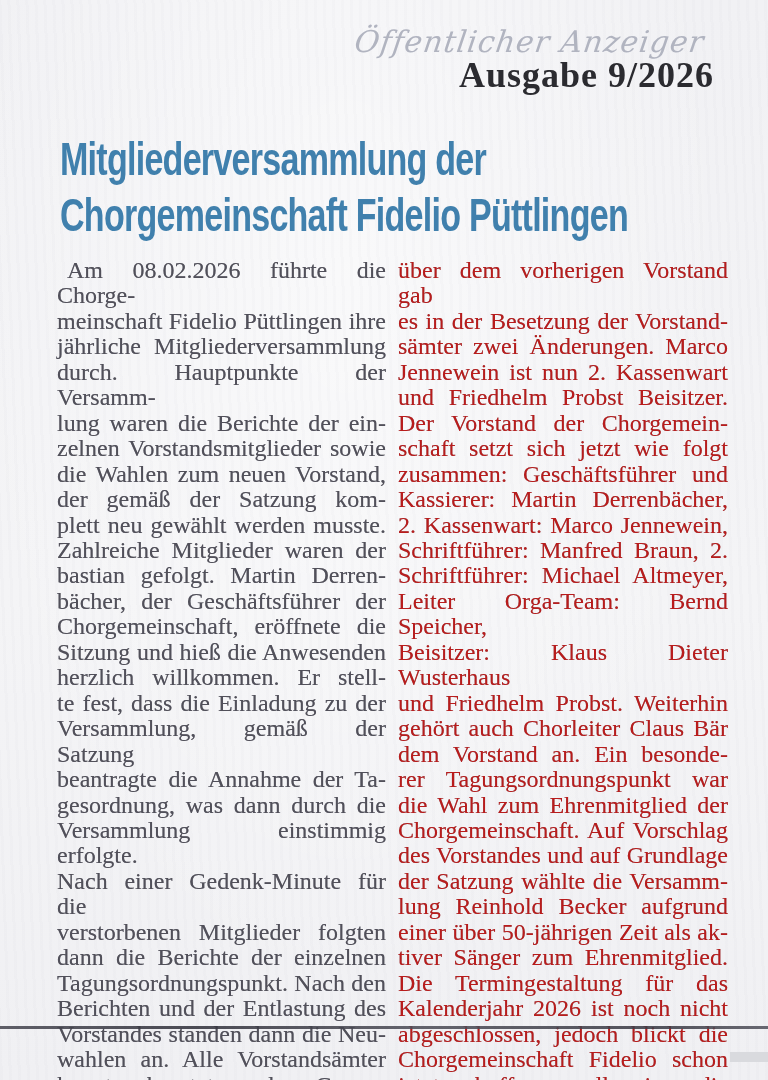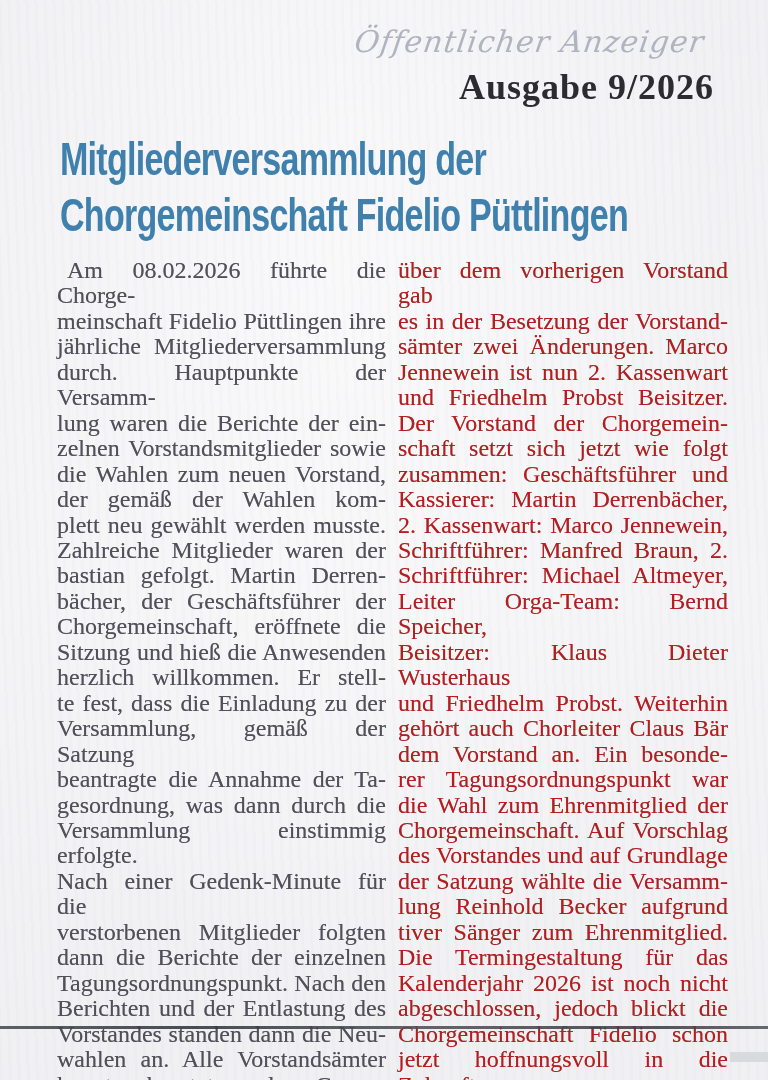--- a/index.html
+++ b/index.html
@@ -25,21 +25,21 @@
   .logo {
     position:absolute; top:24px; right:64px;
     font-family:"DejaVu Serif", serif;
     font-style:italic; font-weight:500;
     font-size:30px; letter-spacing:1px;
     color:#b1b4c0;
     transform:skewX(-8deg);
     white-space:nowrap;
   }
   .issue {
-    position:absolute; top:66px; right:54px;
+    position:absolute; top:54px; right:54px;
     font-family:"Liberation Serif", serif;
     font-weight:700; font-size:36px;
     letter-spacing:1px;
     color:#2b2b30;
     white-space:nowrap;
   }
   .headline {
     position:absolute; left:60px; top:131px; margin:0;
     font-family:"Liberation Sans", sans-serif;
     font-weight:700; font-size:46px; line-height:56px;
@@ -89,21 +89,21 @@
   </h1>
 
   <div class="col col-left" style="color: rgb(81, 80, 90);">
       <div class="tline">Am 08.02.2026 führte die Chorge-</div>
       <div class="tline">meinschaft Fidelio Püttlingen ihre</div>
       <div class="tline">jährliche Mitgliederversammlung</div>
       <div class="tline">durch. Hauptpunkte der Versamm-</div>
       <div class="tline">lung waren die Berichte der ein-</div>
       <div class="tline">zelnen Vorstandsmitglieder sowie</div>
       <div class="tline">die Wahlen zum neuen Vorstand,</div>
-      <div class="tline">der gemäß der Wahlen kom-</div>
+      <div class="tline">der gemäß der Satzung kom-</div>
       <div class="tline">plett neu gewählt werden musste.</div>
       <div class="tline">Zahlreiche Mitglieder waren der</div>
       <div class="tline">bastian gefolgt. Martin Derren-</div>
       <div class="tline">bächer, der Geschäftsführer der</div>
       <div class="tline">Chorgemeinschaft, eröffnete die</div>
       <div class="tline">Sitzung und hieß die Anwesenden</div>
       <div class="tline">herzlich willkommen. Er stell-</div>
       <div class="tline">te fest, dass die Einladung zu der</div>
       <div class="tline">Versammlung, gemäß der Satzung</div>
       <div class="tline">beantragte die Annahme der Ta-</div>
@@ -136,20 +136,21 @@
       <div class="tline">Beisitzer: Klaus Dieter Wusterhaus</div>
       <div class="tline">und Friedhelm Probst. Weiterhin</div>
       <div class="tline">gehört auch Chorleiter Claus Bär</div>
       <div class="tline">dem Vorstand an. Ein besonde-</div>
       <div class="tline">rer Tagungsordnungspunkt war</div>
       <div class="tline">die Wahl zum Ehrenmitglied der</div>
       <div class="tline">Chorgemeinschaft. Auf Vorschlag</div>
       <div class="tline">des Vorstandes und auf Grundlage</div>
       <div class="tline">der Satzung wählte die Versamm-</div>
       <div class="tline">lung Reinhold Becker aufgrund</div>
+      <div class="tline">einer über 50-jährigen Zeit als ak-</div>
       <div class="tline">tiver Sänger zum Ehrenmitglied.</div>
       <div class="tline">Die Termingestaltung für das</div>
       <div class="tline">Kalenderjahr 2026 ist noch nicht</div>
       <div class="tline">abgeschlossen, jedoch blickt die</div>
       <div class="tline">Chorgemeinschaft Fidelio schon</div>
       <div class="tline">jetzt hoffnungsvoll in die Zukunft.</div>
     </div>
 
   <div class="scan-line"></div>
   <div class="scan-patch"></div>

